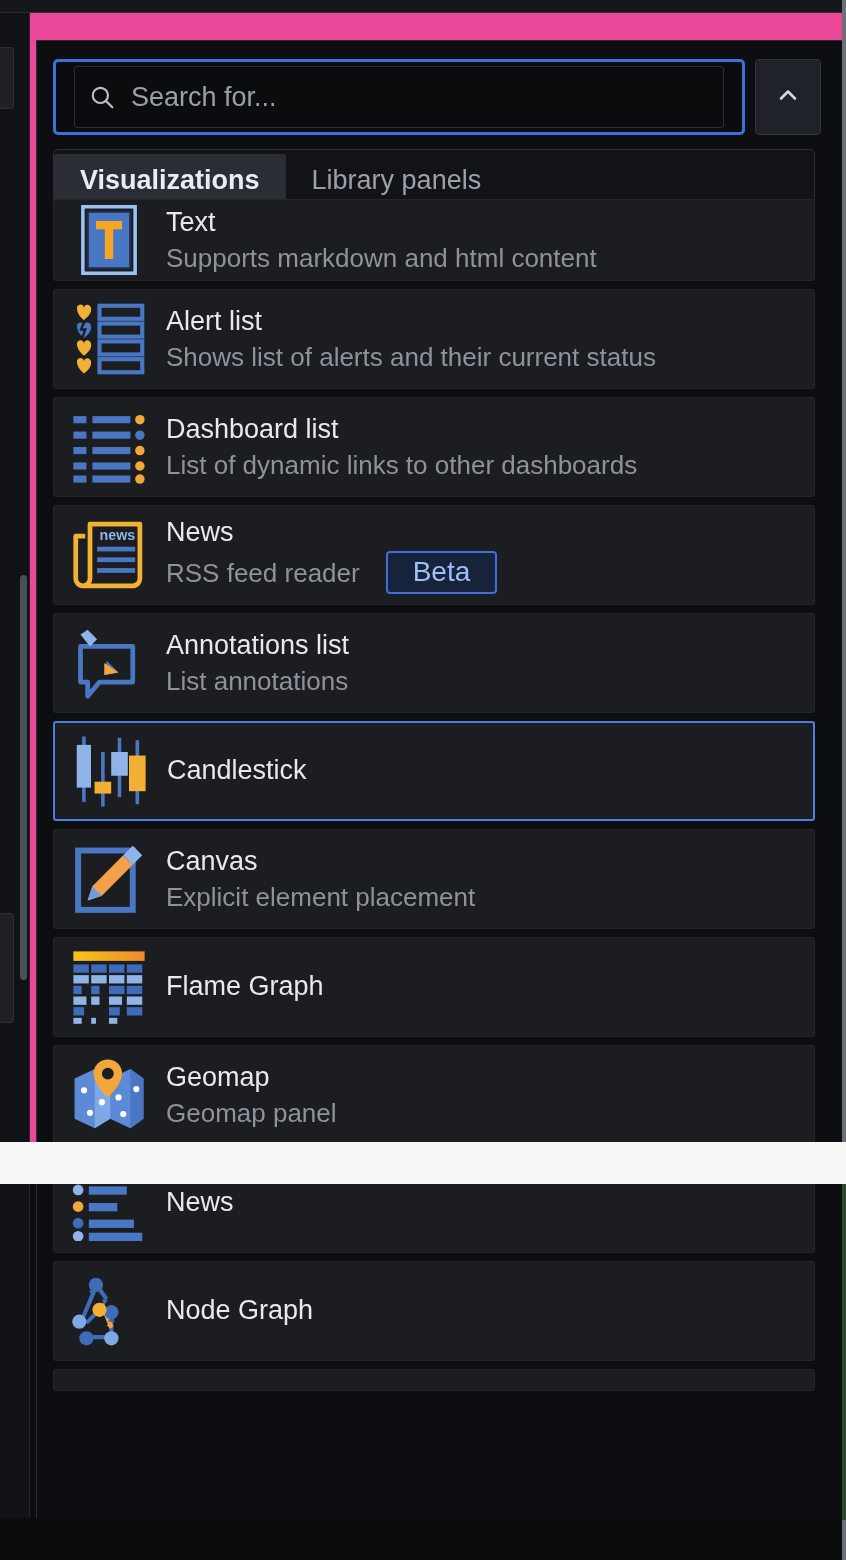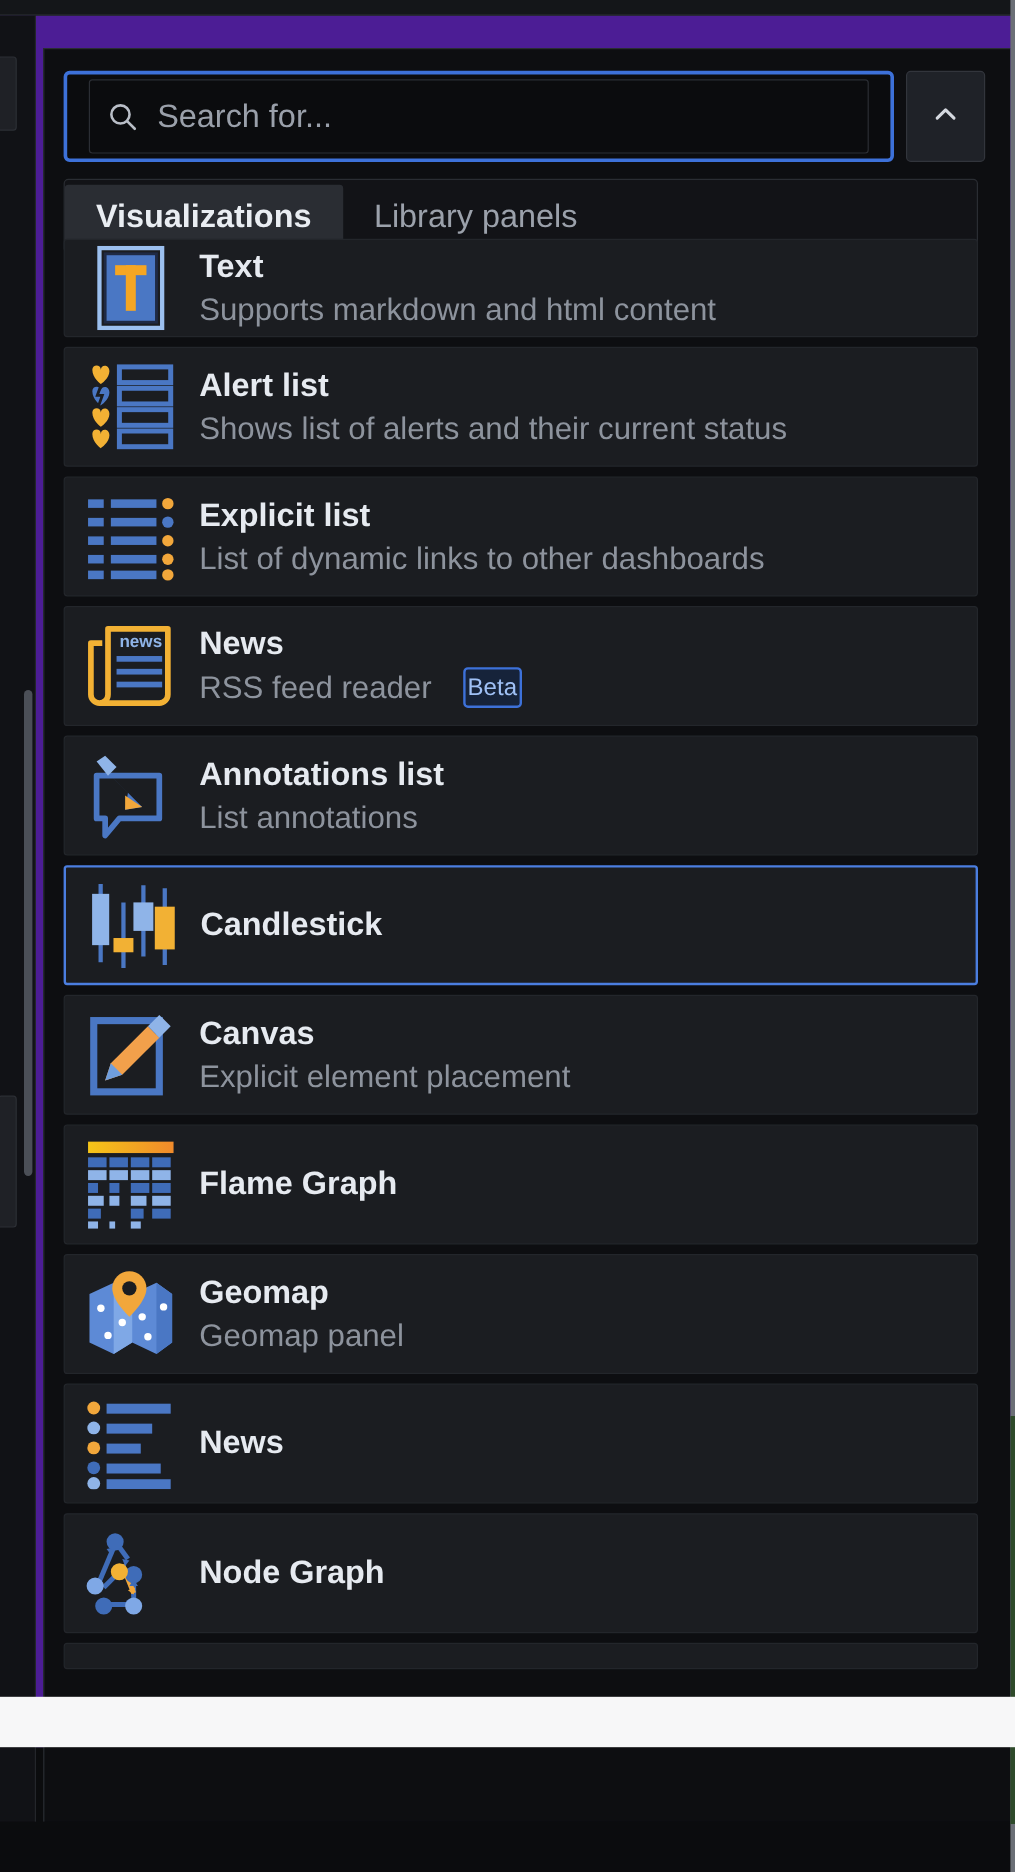--- a/index.html
+++ b/index.html
@@ -2,21 +2,21 @@
 <html><head>
 <meta charset="utf-8">
 <style>
   * { box-sizing: border-box; margin: 0; padding: 0; }
   html, body {
     width: 846px; height: 1560px;
     background: #0b0c0e;
     font-family: "Liberation Sans", sans-serif;
     overflow: hidden;
   }
-  .screen { position: relative; width: 846px; height: 1456px; background: #4c1d95; }
+  .screen { position: relative; width: 846px; height: 1184px; background: #ec4899; }
 
   
   .top-strip {
     position: absolute; top: 0; left: 0; width: 846px; height: 13px;
     background: #141619; border-bottom: 1px solid #2a2d33;
   }
 
   
   .rail { position: absolute; left: 0; top: 13px; width: 30px; height: 1505px; background: #111216; border-right: 1px solid #24262b; }
   .rail-tab { position: absolute; left: -2px; width: 16px; background: #1f2126; border: 1px solid #2c2f35; border-radius: 3px; }
@@ -80,26 +80,26 @@
     display: flex; align-items: center; gap: 18px; padding: 0 16px;
     overflow: hidden; cursor: pointer;
   }
   .card.selected { background: #1b1d21; border: 2px solid #4b7ee0; }
   .card.tall { height: 100px; }
   .card.clip-top { height: 82px; margin-top: -18px; }
   .card.clip-bottom { height: 22px; }
 
   .icon-slot { width: 78px; height: 78px; flex: 0 0 78px; display: flex; align-items: center; justify-content: center; }
   .texts { display: flex; flex-direction: column; justify-content: center; gap: 2px; min-width: 0; }
-  .title { font-size: 27px; font-weight: bold; color: #e6eaf0; line-height: 1.25; white-space: nowrap; }
+  .title { font-size: 27px; font-weight: normal; color: #e6eaf0; line-height: 1.25; white-space: nowrap; }
   .desc { font-size: 26px; color: #8d939d; line-height: 1.25; white-space: nowrap; }
   .row-inline { display: flex; align-items: center; gap: 26px; }
   .badge {
-    font-size: 20px; color: #9fc0f5; border: 2px solid #3d71d9; background: #16233a;
-    border-radius: 4px; padding: 4px 2px; line-height: 1.1;
+    font-size: 28px; color: #9fc0f5; border: 2px solid #3d71d9; background: #16233a;
+    border-radius: 4px; padding: 4px 25px; line-height: 1.1;
   }
   .title-only { display: flex; align-items: center; }
 </style>
 </head>
 <body>
 
 <div class="screen">
 
   <div class="top-strip"></div>
 
@@ -197,21 +197,21 @@
                 <rect x="18" y="56" width="32" height="6"></rect>
             </g>
             <circle cx="58" cy="9" r="4" fill="#f2a73b"></circle>
             <circle cx="58" cy="22" r="4" fill="#4a77c4"></circle>
             <circle cx="58" cy="35" r="4" fill="#f2a73b"></circle>
             <circle cx="58" cy="48" r="4" fill="#f2a73b"></circle>
             <circle cx="58" cy="59" r="4" fill="#f2a73b"></circle>
           </svg>
         </div>
         <div class="texts">
-          <div class="title">Explicit list</div>
+          <div class="title">Dashboard list</div>
           <div class="desc">List of dynamic links to other dashboards</div>
         </div>
       </div>
 
       <div class="card tall">
         <div class="icon-slot">
           <svg viewBox="0 0 64 64" width="76" height="76">
             <path d="M12 16 H4 V52 a6 6 0 0 0 12 0 V6 H58 V52 a6 6 0 0 1 -6 6 H10" fill="none" stroke="#f2b134" stroke-width="4" stroke-linejoin="round"></path>
             <text x="24" y="19" font-family="Liberation Sans, sans-serif" font-size="12" font-weight="bold" fill="#8fb4e8">news</text>
             <g fill="#4a77c4">

